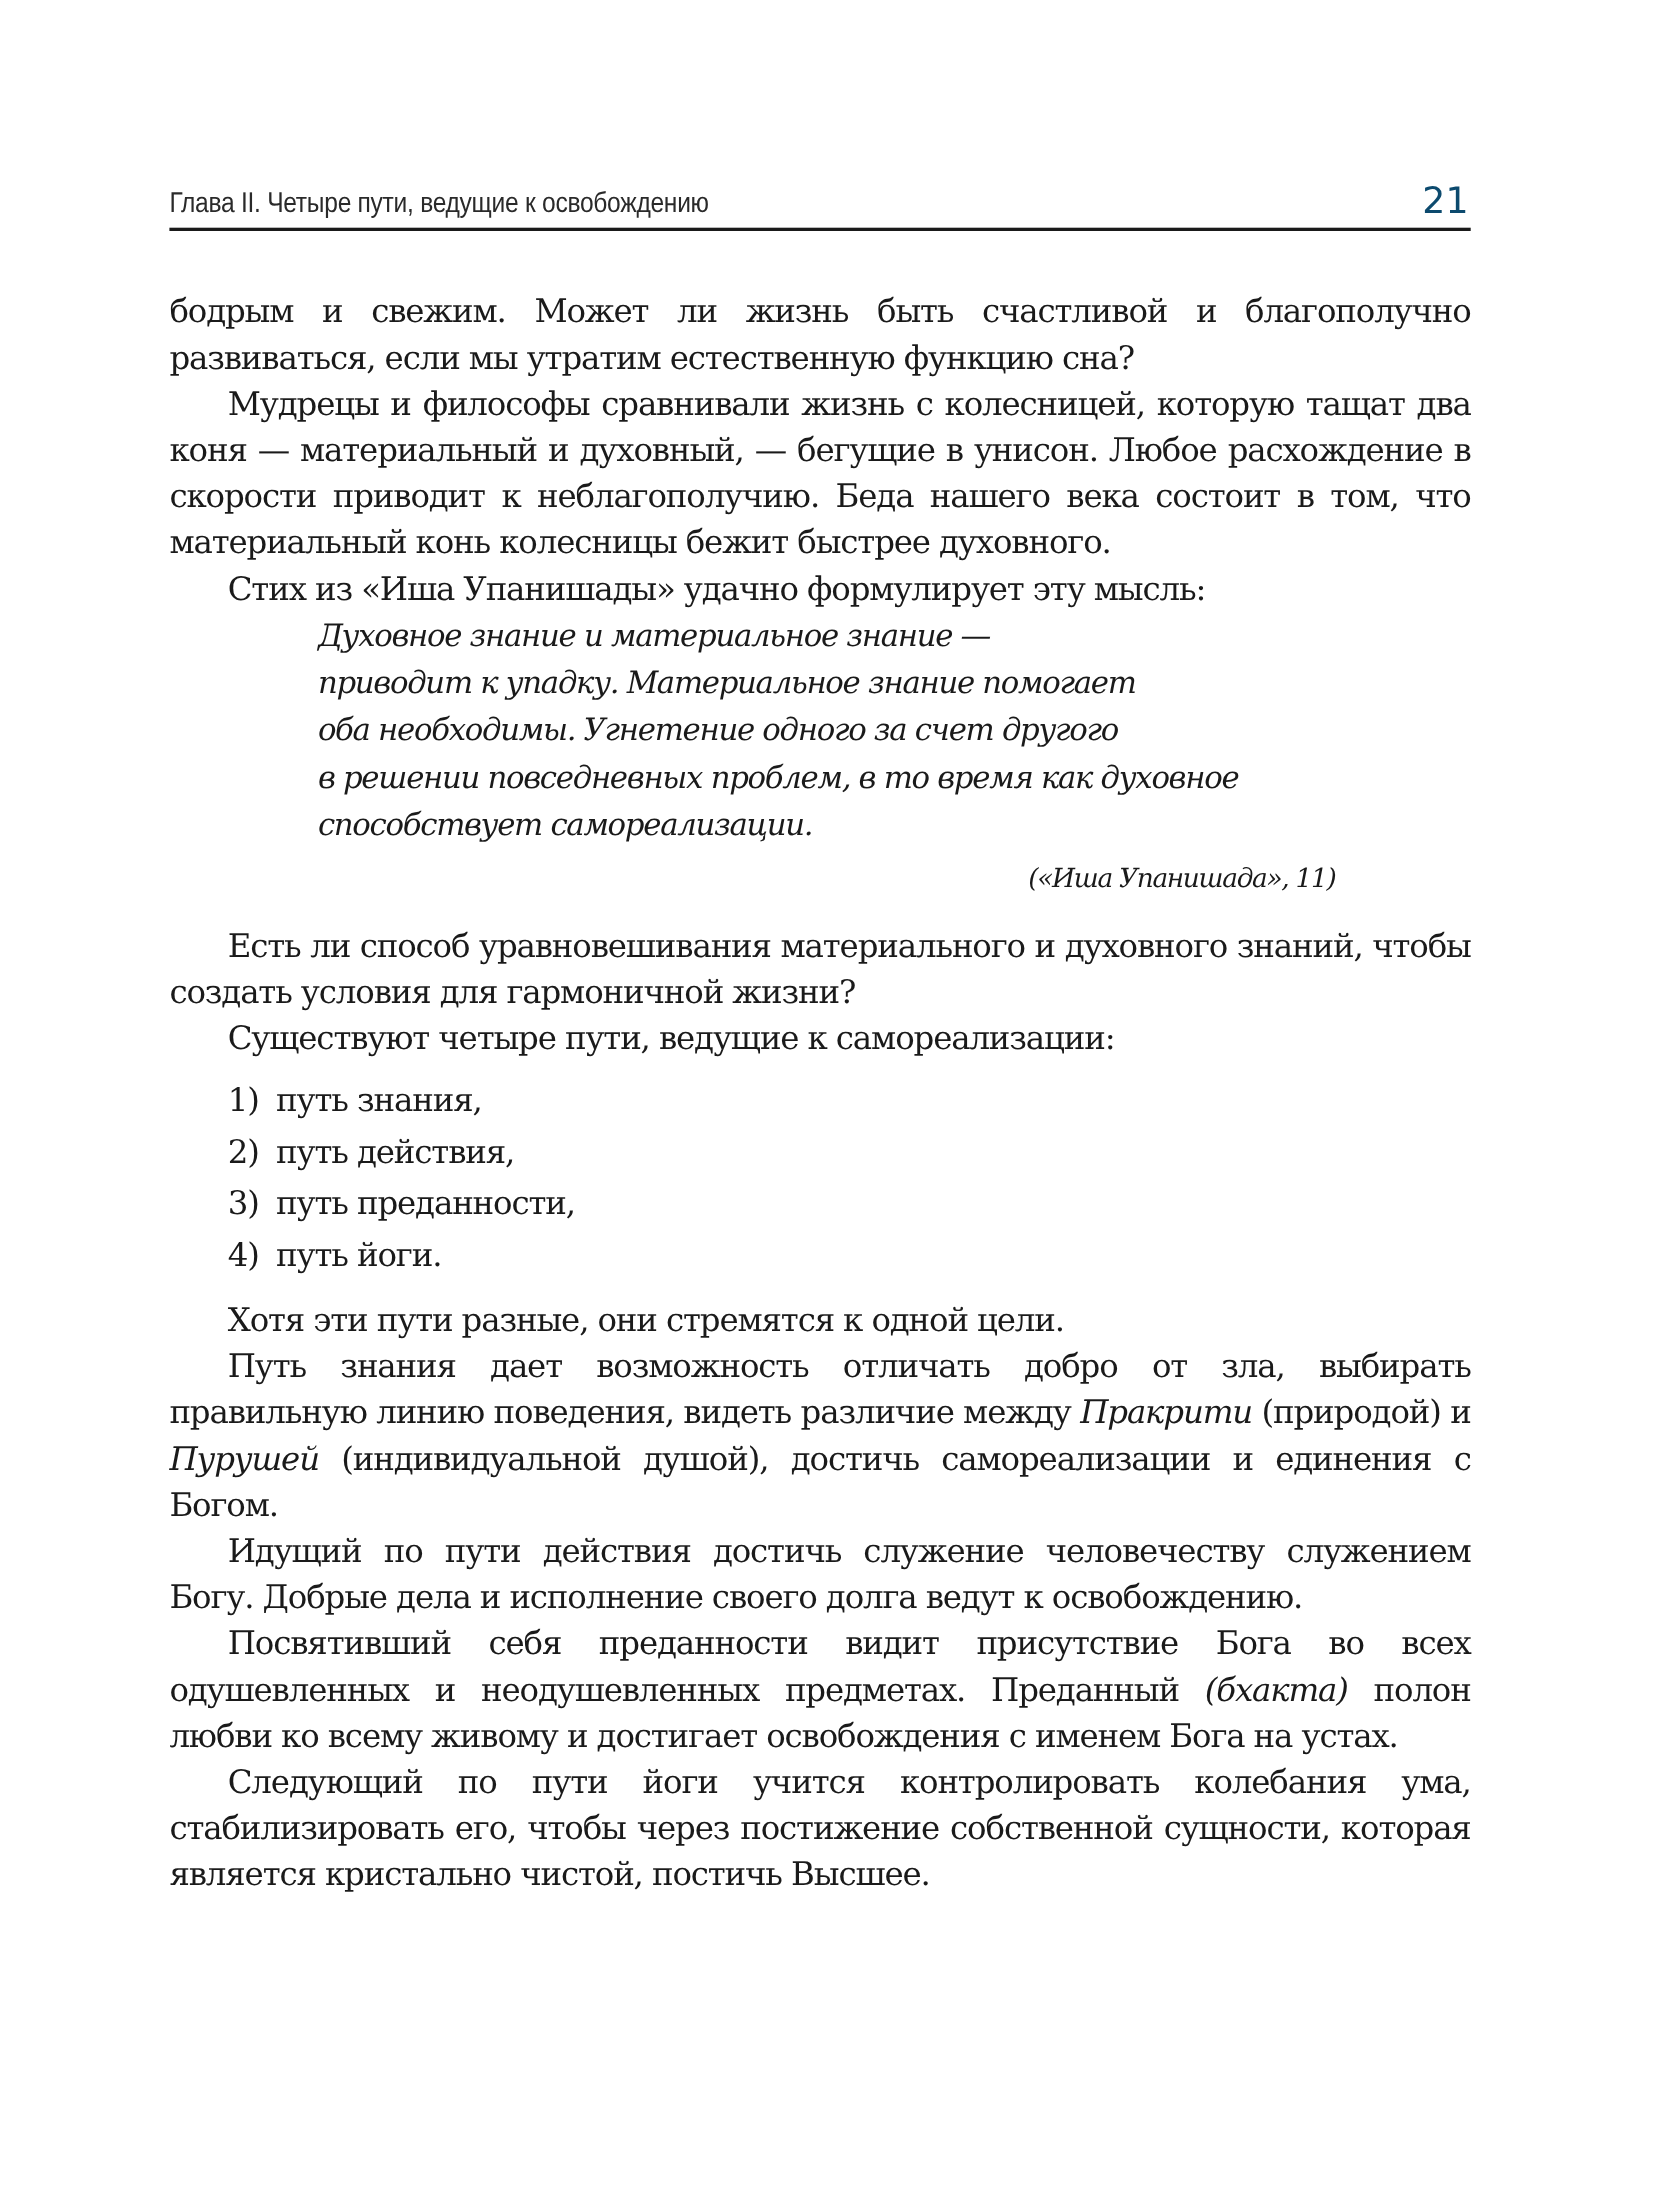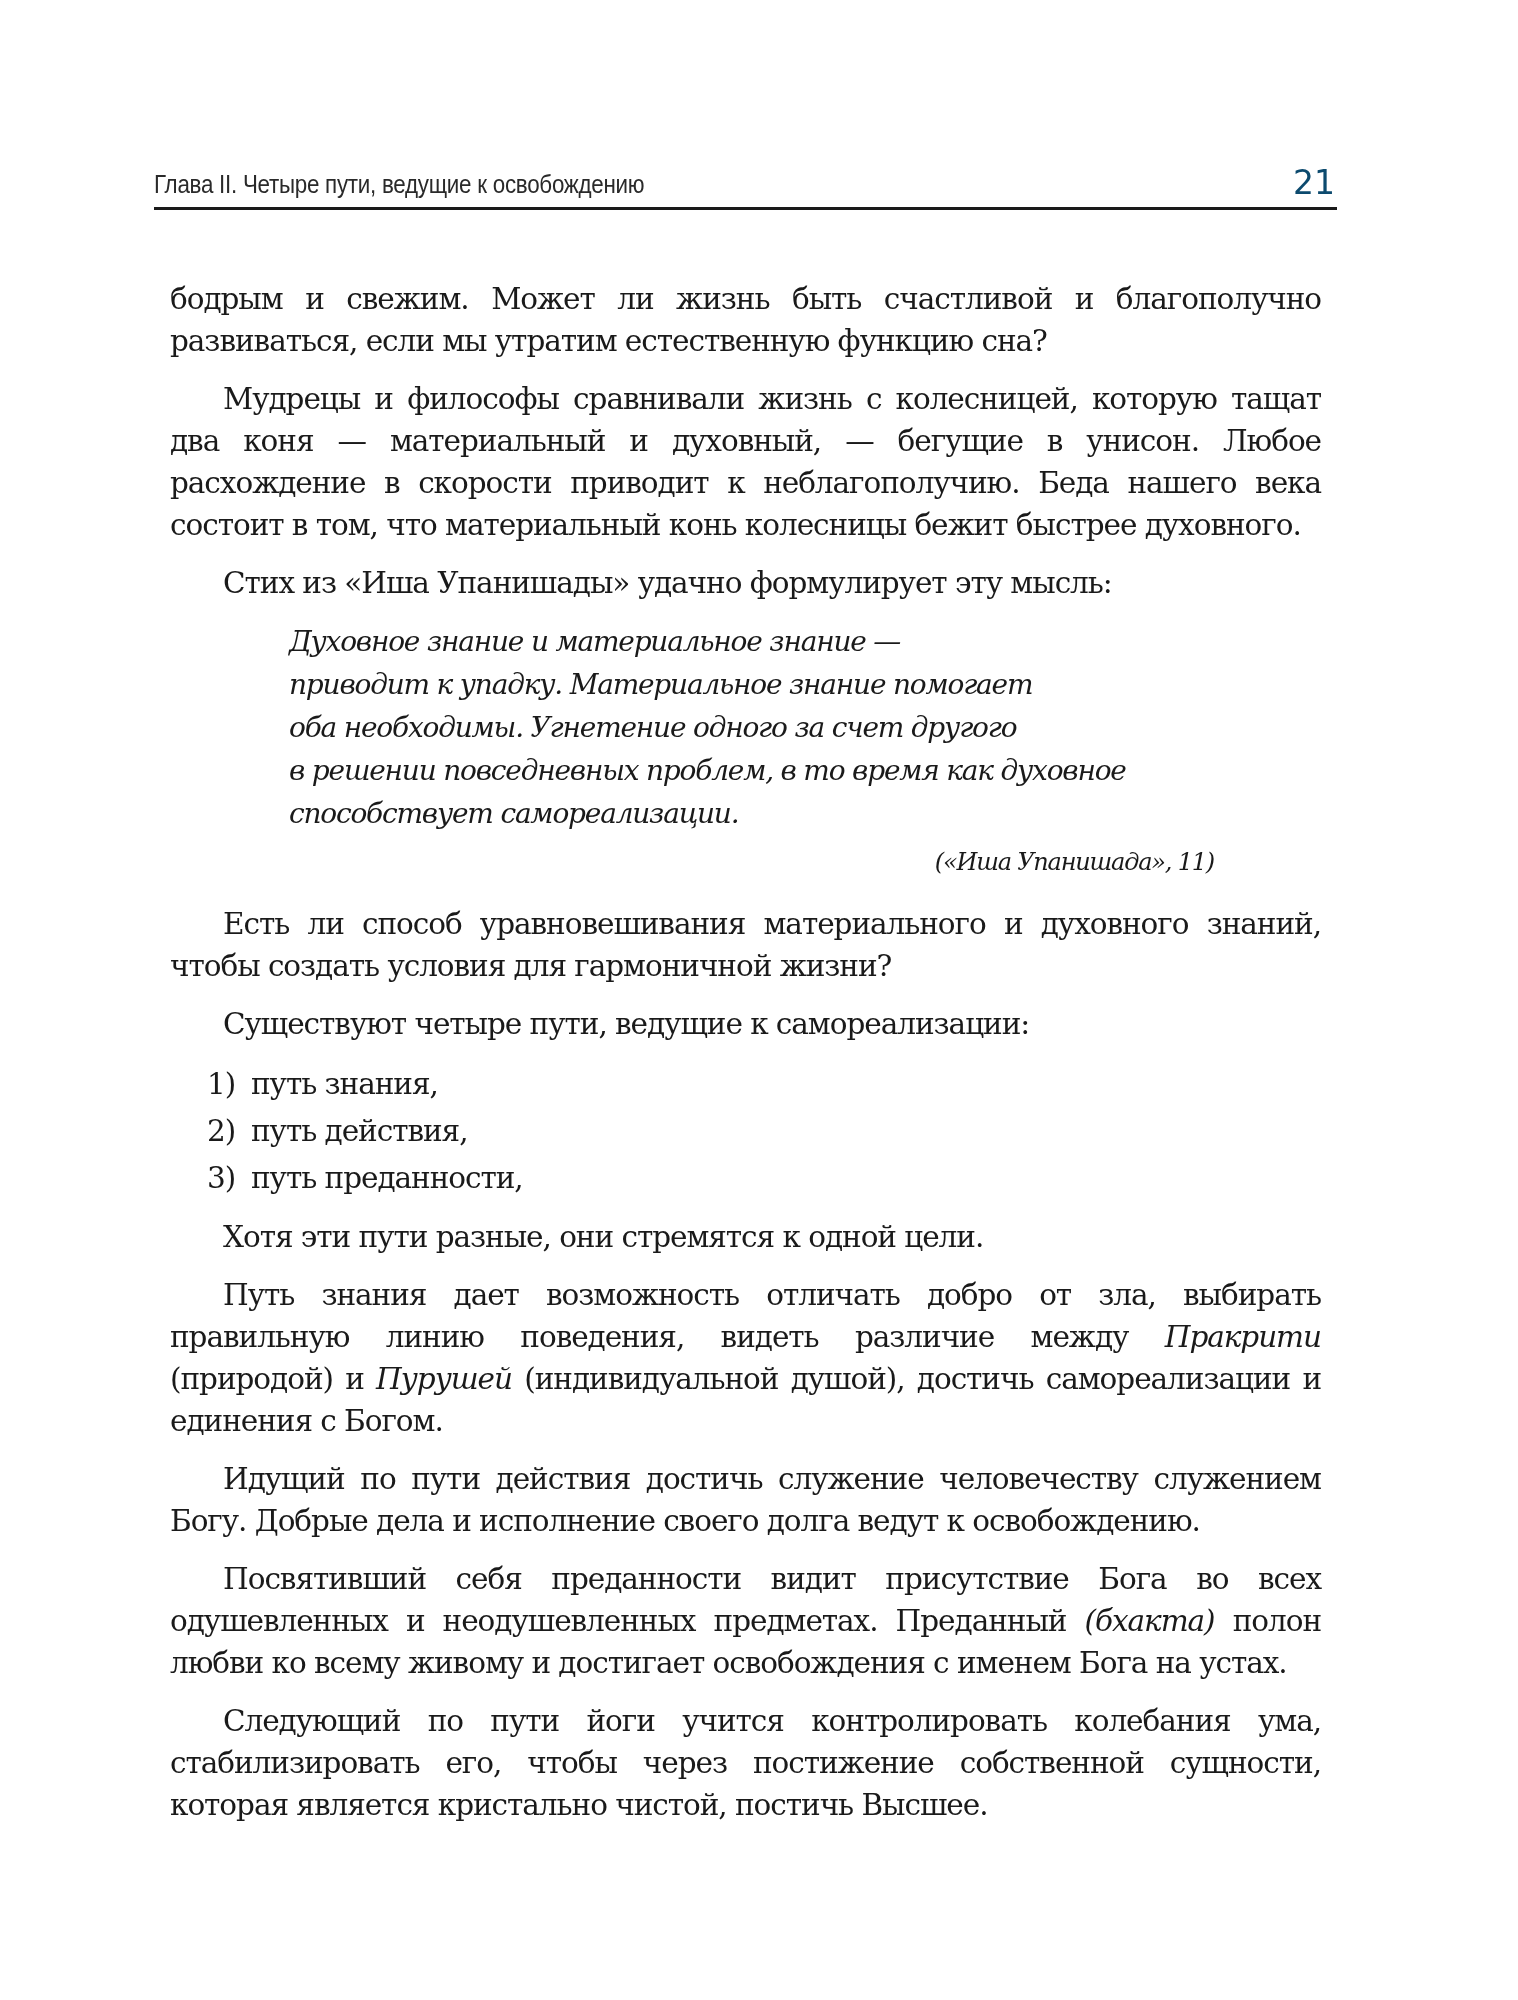--- a/index.html
+++ b/index.html
@@ -3,21 +3,21 @@
 <meta charset="utf-8">
 <style>
   html, body { margin:0; padding:0; background:#ffffff; }
   body { width:1518px; height:2000px; position:relative; overflow:hidden; color:#1a1a1a; }
   .page { position:absolute; left:154px; top:0; width:1183px; height:2000px; }
   .running-head { position:absolute; left:0; top:160px; width:1183px; height:44px; }
   .rh-title { position:absolute; left:0; bottom:4px; font-family:"Liberation Sans Narrow","Liberation Sans",sans-serif; font-size:26px; font-weight:300; color:#2a2a2a; letter-spacing:-0.3px; transform:scaleX(0.86); transform-origin:left bottom; white-space:nowrap; }
   .rh-num { position:absolute; right:2px; bottom:2px; font-family:"DejaVu Sans",sans-serif; font-size:33px; color:#0c4a6e; }
   .rh-rule { position:absolute; left:0; top:207px; width:1183px; height:3px; background:#1a1a1a; }
   .body-text { position:absolute; left:0; top:262px; width:1183px; font-family:"DejaVu Serif",serif; font-size:29.5px; line-height:42px; color:#1a1a1a; }
-  .p { margin:16px; text-align:justify; text-align-last:left; hyphens:manual; }
+  .p { margin:0; text-align:justify; text-align-last:left; hyphens:manual; }
   .p.indent { text-indent:53px; }
   .sq { letter-spacing:-1.05px; word-spacing:0px; }
   .quote { margin:0 0 0 135px; width:900px; font-family:"DejaVu Serif",serif; font-style:italic; font-size:28px; line-height:43px; letter-spacing:-1.2px; }
   .quote-line { display:block; white-space:nowrap; }
   .attrib { margin:4px 0 18px 0; width:1060px; text-align:right; font-style:italic; font-size:24px; letter-spacing:-1.2px; line-height:46px; }
   .list { margin:12px 0 14px 53px; padding:0; list-style:none; }
   .list li { line-height:47px; white-space:nowrap; letter-spacing:-1.05px; }
   .num { display:inline-block; width:44px; }
   .it { font-style:italic; }
   .gap-after-list { margin-top:8px; }
@@ -47,20 +47,21 @@
     </div>
     <div class="attrib">(«Иша Упанишада», 11)</div>
 
     <p class="p indent">Есть ли способ уравновешивания материального и духовного знаний, чтобы создать условия для гармоничной жизни?</p>
     <p class="p indent">Существуют четыре пути, ведущие к самореализации:</p>
 
     <ul class="list">
       <li><span class="num">1)</span><span>путь знания,</span></li>
       <li><span class="num">2)</span><span>путь действия,</span></li>
       <li><span class="num">3)</span><span>путь преданности,</span></li>
+      <li><span class="num">4)</span><span>путь йоги.</span></li>
     </ul>
 
     <p class="p indent gap-after-list">Хотя эти пути разные, они стремятся к одной цели.</p>
     <p class="p indent"><span>Путь знания дает возможность отличать добро от зла, выбирать правильную линию поведения, видеть различие между </span><span class="it">Пракрити</span><span> (природой) и </span><span class="it">Пурушей</span><span> (индивидуальной душой), достичь самореализации и единения с Богом.</span></p>
     <p class="p indent">Идущий по пути действия достичь служение человечеству служением Богу. Добрые дела и исполнение своего долга ведут к освобождению.</p>
     <p class="p indent"><span>Посвятивший себя преданности видит присутствие Бога во всех одушевленных и неодушевленных предметах. Преданный </span><span class="it">(бхакта)</span><span> полон любви ко всему живому и достигает освобождения с именем Бога на устах.</span></p>
     <p class="p indent">Следующий по пути йоги учится контролировать колебания ума, стабилизировать его, чтобы через постижение собственной сущности, которая является кристально чистой, постичь Высшее.</p>
   </div>
 </div>
 

